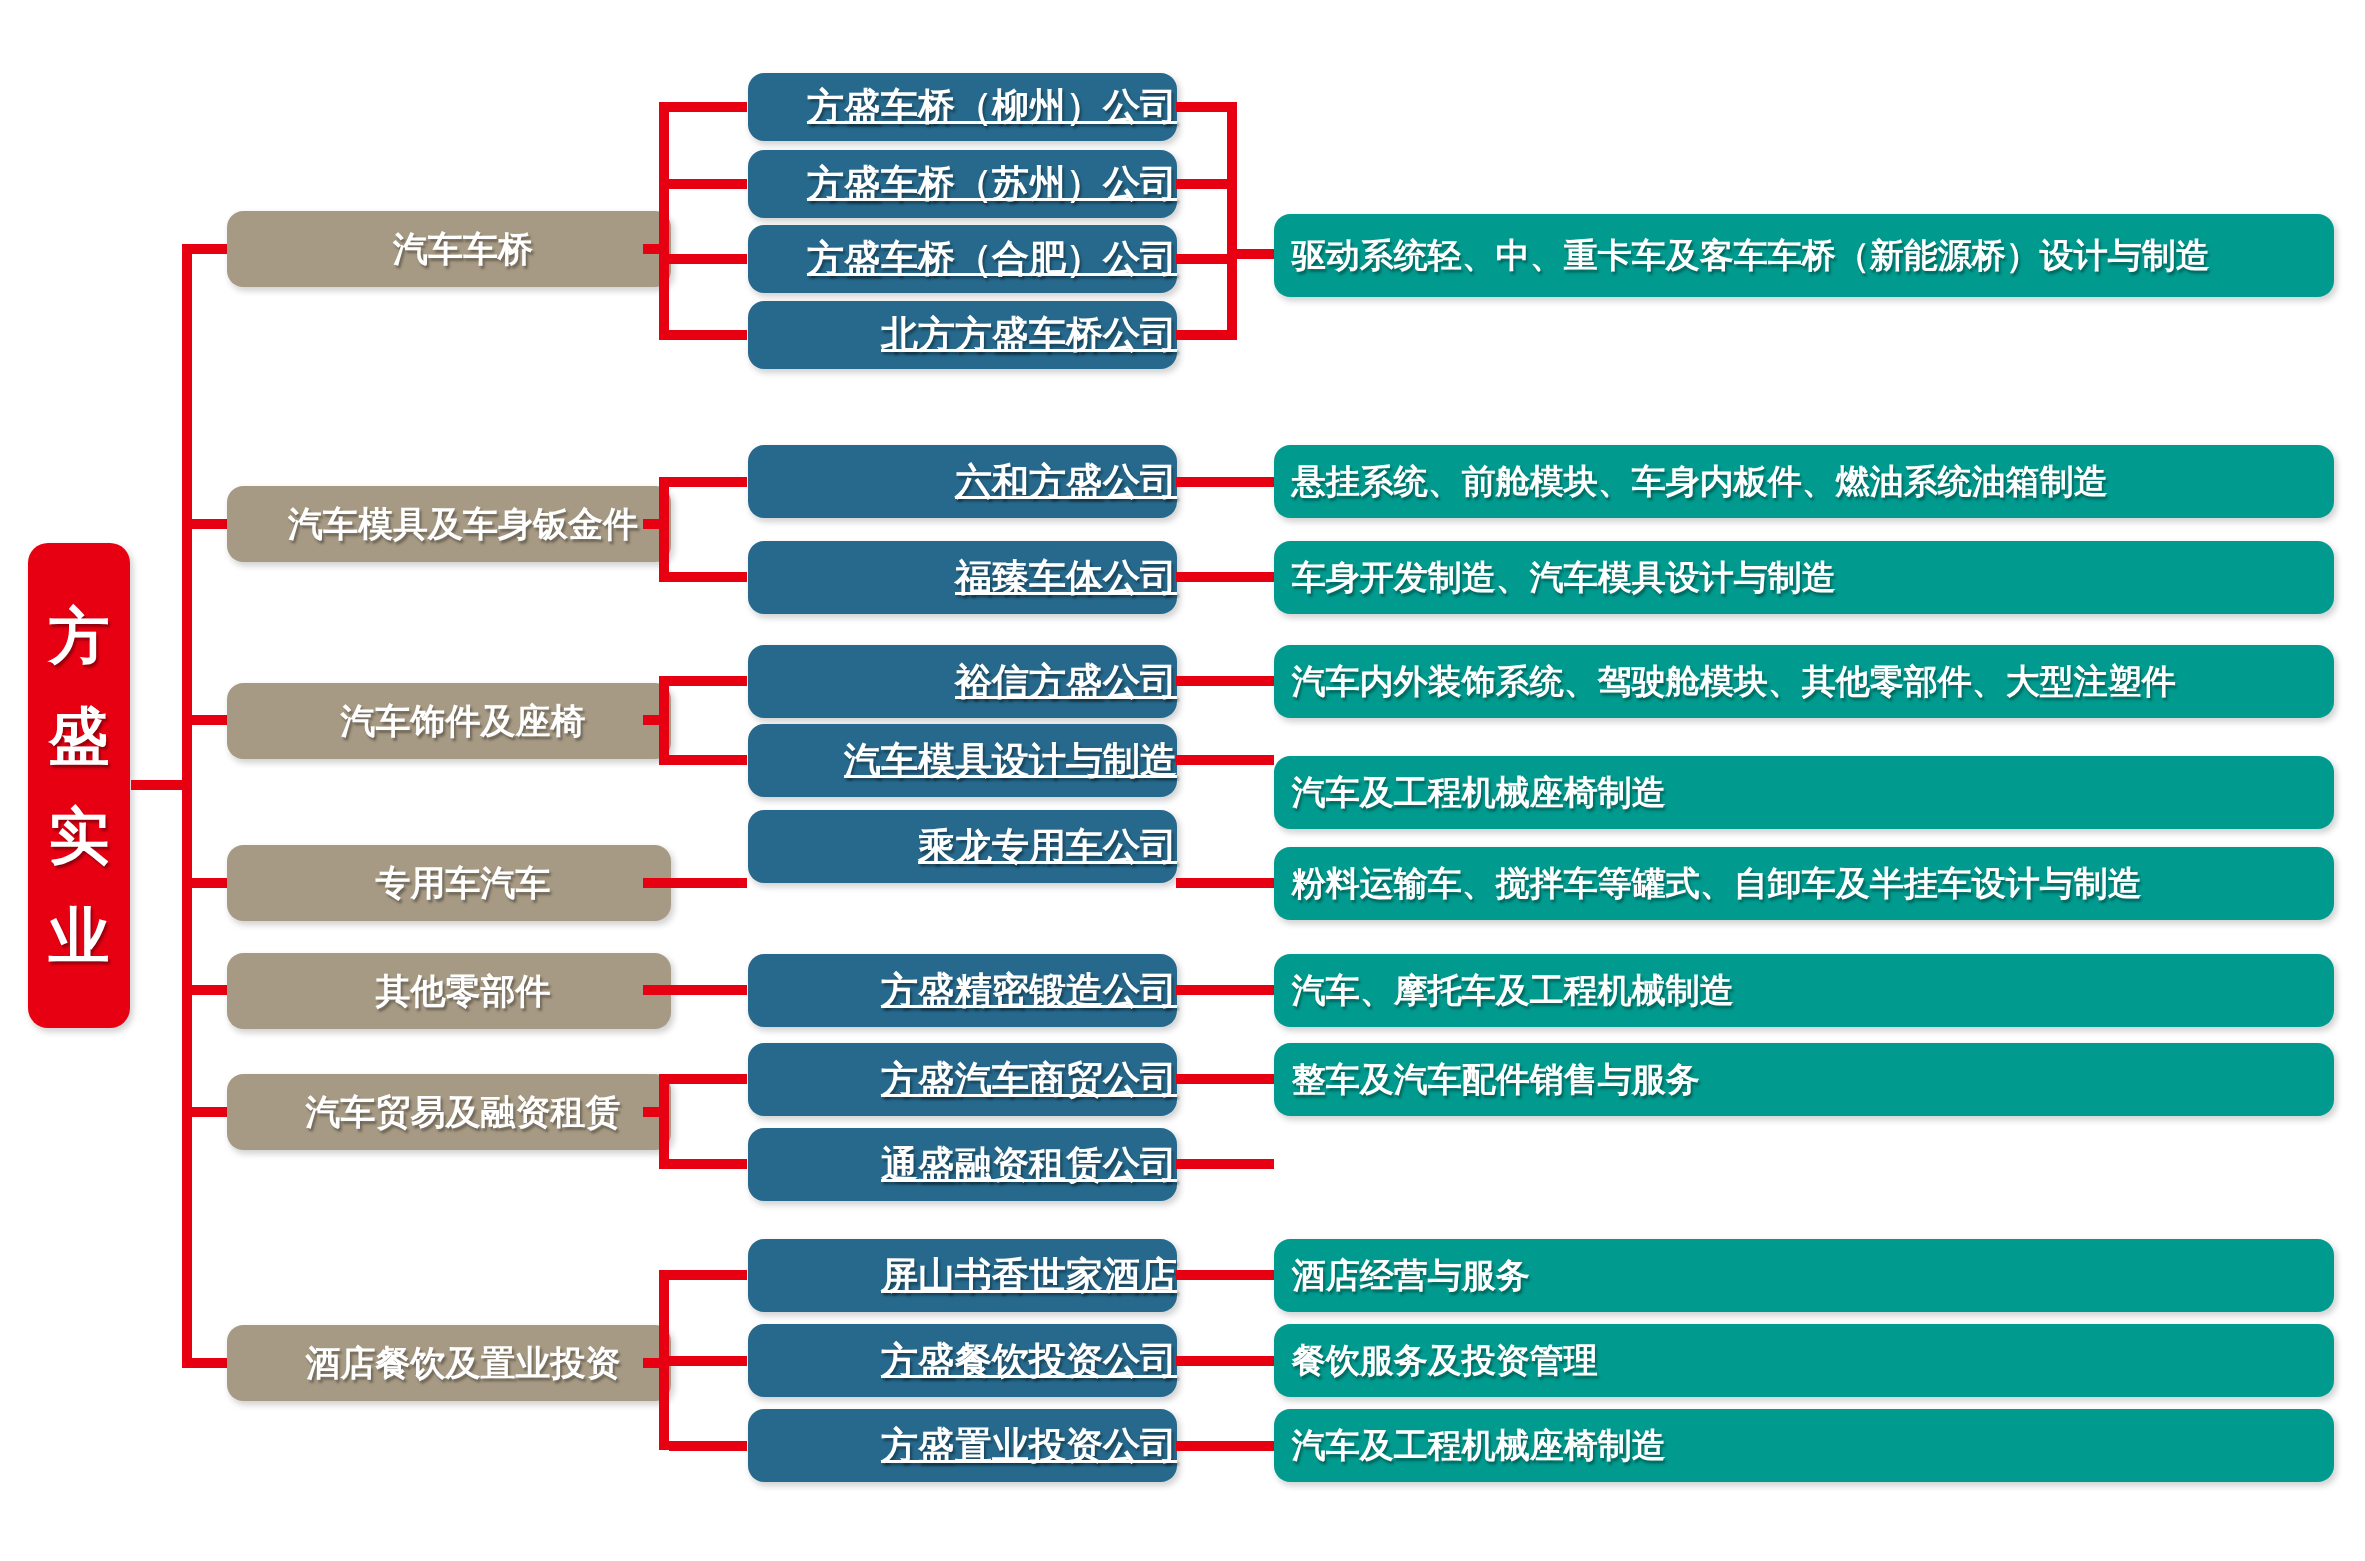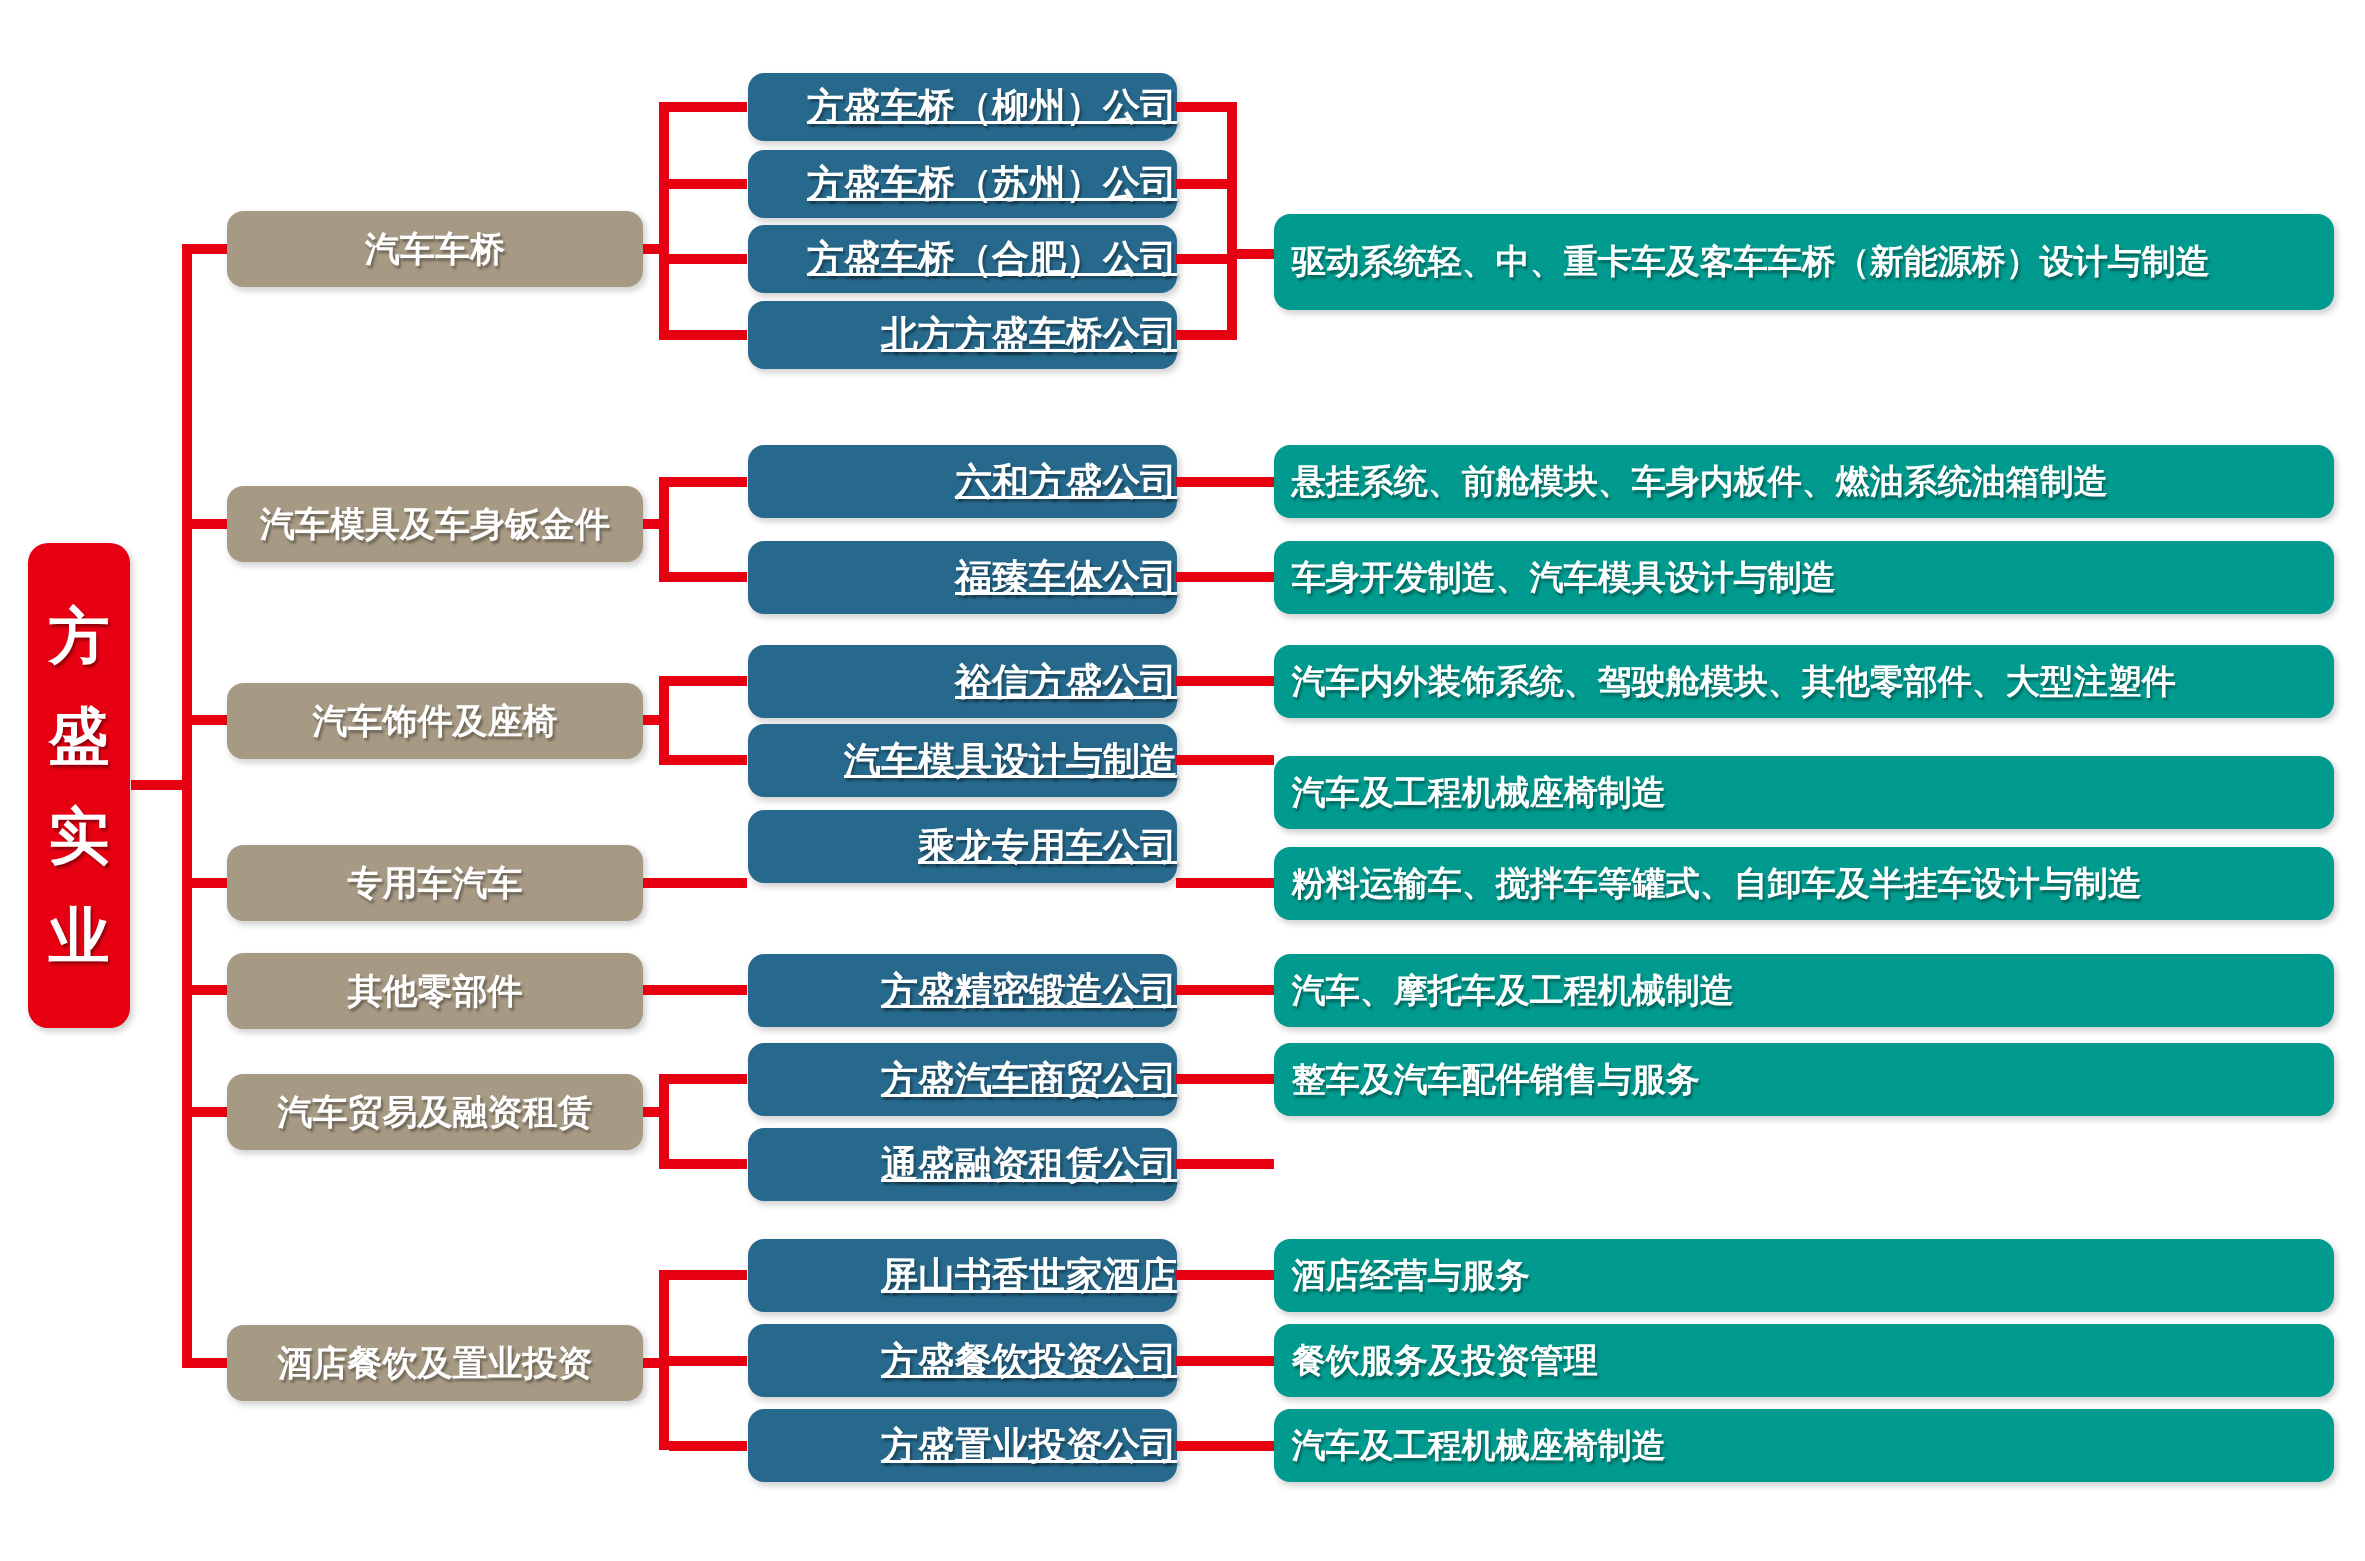--- a/index.html
+++ b/index.html
@@ -17,29 +17,29 @@
     text-shadow:1.9px 2.5px 2.5px rgba(0,0,0,0.35);
   }
   .root {
     background:var(--red); left:28px; top:543px; width:102px; height:485px;
     border-radius:20px; justify-content:center;
   }
   .root span {
     display:block; width:63px; font-size:61px; line-height:100px;
     word-break:break-all; text-align:center;
   }
-  .tan  { background:var(--tan);  left:227px;  width:416px;  height:76px; justify-content:center; font-size:35px; }
+  .tan  { background:var(--tan);  left:227px;  width:416px;  height:76px; justify-content:center; font-size:35px;padding-left:28px; }
   .blue { background:var(--blue); left:748px; width:429px;  height:73px; justify-content:flex-end; font-size:37px;text-decoration:underline; }
   .blue.short { height:68px; }
   .teal {
     background:var(--teal); left:1274px; width:1060px; height:73px;
     justify-content:flex-start; padding-left:17.7px; box-sizing:border-box;
     font-size:34px; white-space:pre-line; line-height:1.17;
   }
-  .teal.tall { height:96px; }
+  .teal.tall { height:83px; }
 </style>
 </head>
 <body>
 
 <div id="stage">
 
   <div class="box root">
     <span>方盛实业</span>
   </div>
 

